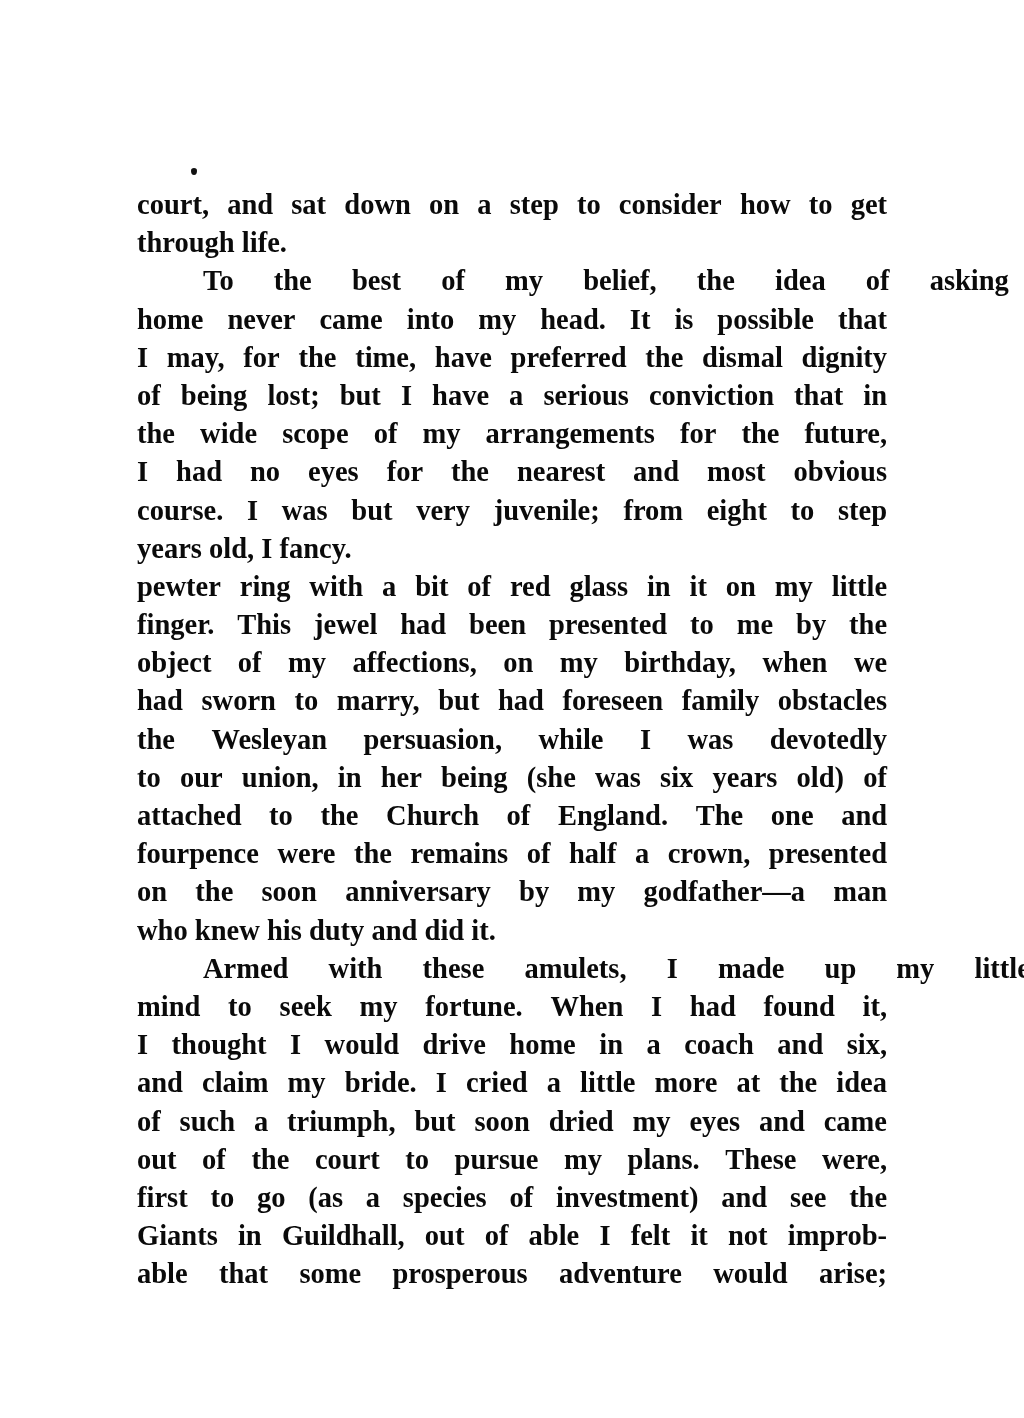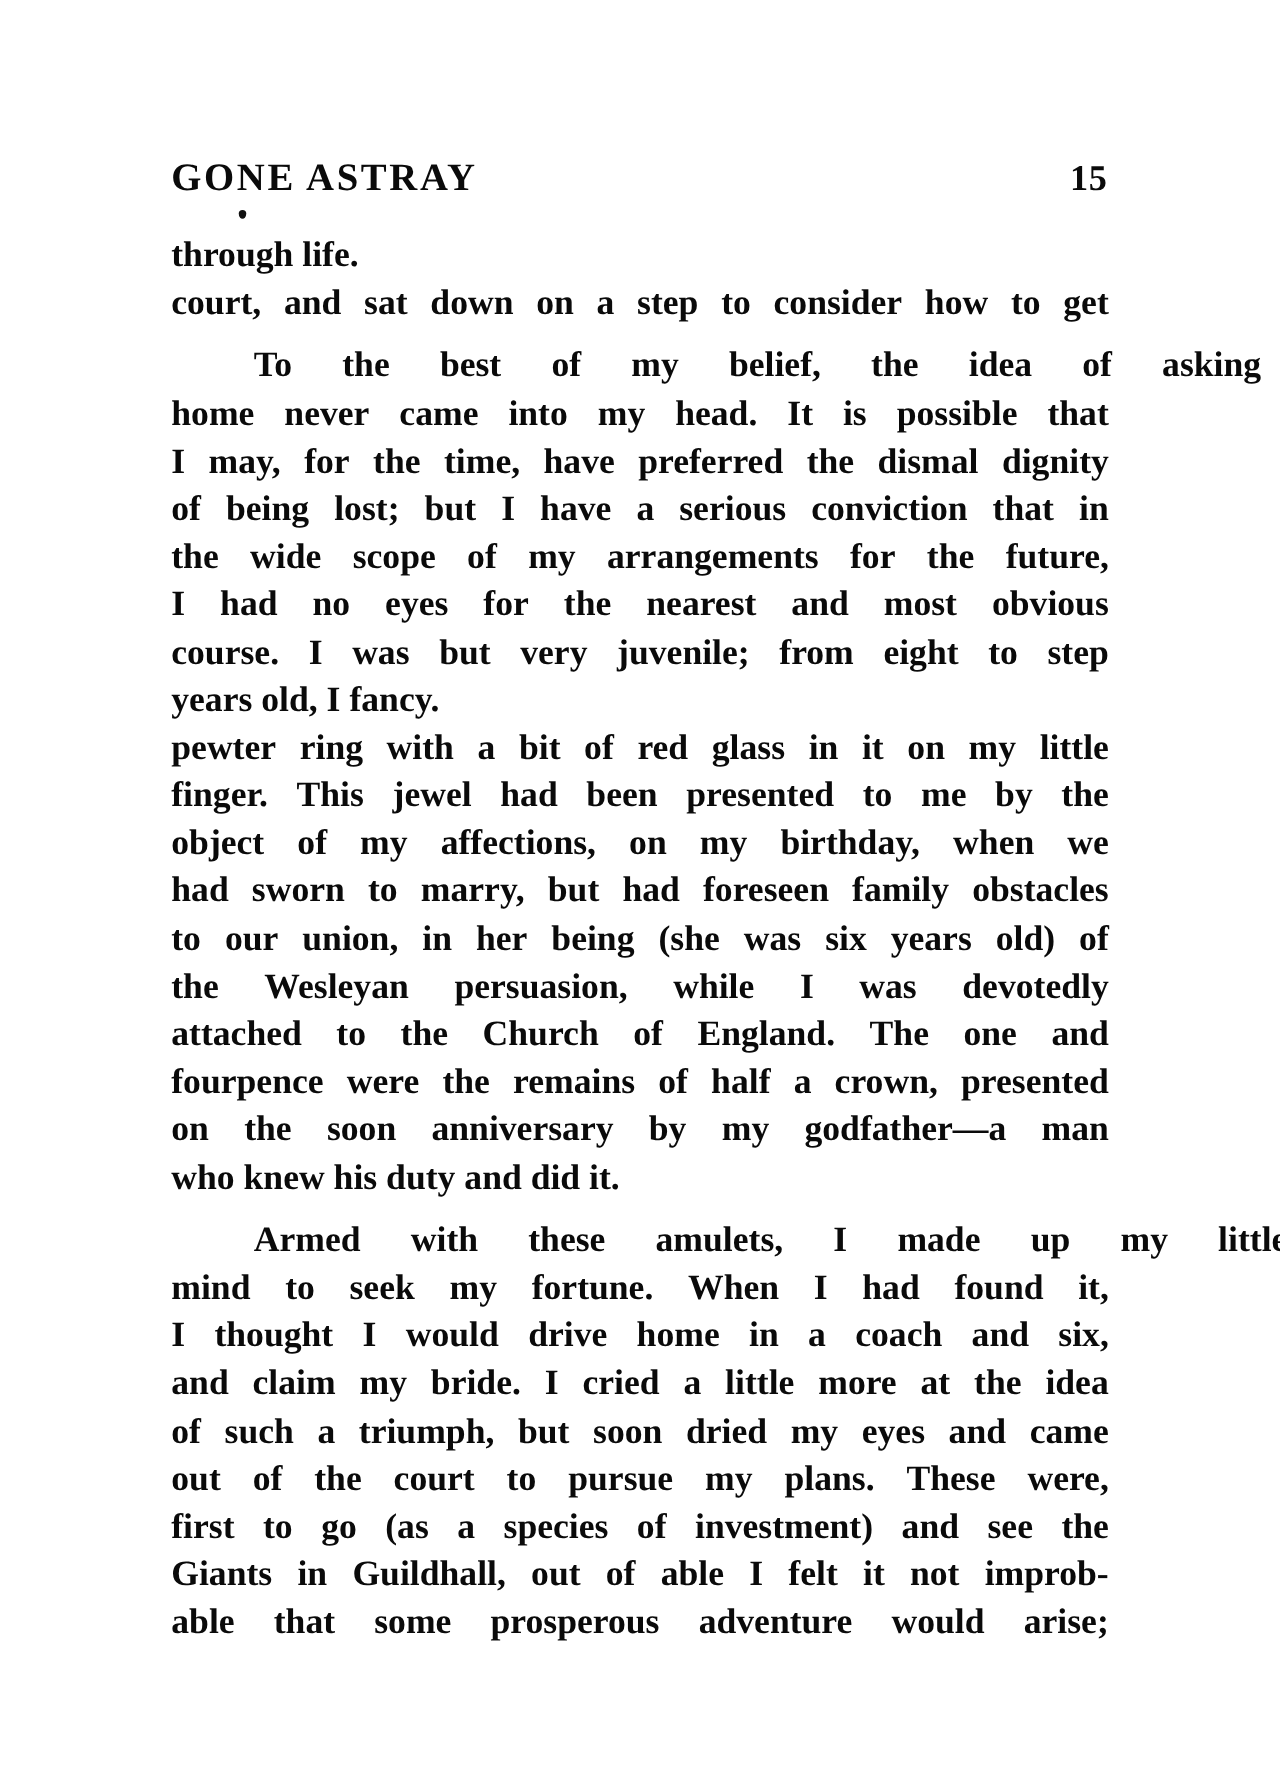--- a/index.html
+++ b/index.html
@@ -83,57 +83,52 @@
 
   
   .line.ragged {
     text-align: left;
     text-align-last: left;
   }
 
   
   .line.indent {
     text-indent: 33px;
-    margin-top: 12px;
   }
 
   
   .line > .w {
     display: inline-block;
   }
 </style>
 </head>
 <body>
 
 <div class="page">
 
-  <div class="running-head">
-    <span class="head-title">GONE ASTRAY</span>
-    <span class="head-folio">15</span>
-  </div>
 
   <div class="ink-speck"></div>
 
   <div class="textblock" id="textblock">
+      <div class="line"><span class="w">court,</span> <span class="w">and</span> <span class="w">sat</span> <span class="w">down</span> <span class="w">on</span> <span class="w">a</span> <span class="w">step</span> <span class="w">to</span> <span class="w">consider</span> <span class="w">how</span> <span class="w">to</span> <span class="w">get</span></div>
       <div class="line ragged"><span class="w">through</span> <span class="w">life.</span></div>
-      <div class="line"><span class="w">court,</span> <span class="w">and</span> <span class="w">sat</span> <span class="w">down</span> <span class="w">on</span> <span class="w">a</span> <span class="w">step</span> <span class="w">to</span> <span class="w">consider</span> <span class="w">how</span> <span class="w">to</span> <span class="w">get</span></div>
       <div class="line indent"><span class="w">To</span> <span class="w">the</span> <span class="w">best</span> <span class="w">of</span> <span class="w">my</span> <span class="w">belief,</span> <span class="w">the</span> <span class="w">idea</span> <span class="w">of</span> <span class="w">asking</span> <span class="w">my</span> </div>
       <div class="line"><span class="w">home</span> <span class="w">never</span> <span class="w">came</span> <span class="w">into</span> <span class="w">my</span> <span class="w">head.</span> <span class="w">It</span> <span class="w">is</span> <span class="w">possible</span> <span class="w">that</span></div>
       <div class="line"><span class="w">I</span> <span class="w">may,</span> <span class="w">for</span> <span class="w">the</span> <span class="w">time,</span> <span class="w">have</span> <span class="w">preferred</span> <span class="w">the</span> <span class="w">dismal</span> <span class="w">dignity</span></div>
       <div class="line"><span class="w">of</span> <span class="w">being</span> <span class="w">lost;</span> <span class="w">but</span> <span class="w">I</span> <span class="w">have</span> <span class="w">a</span> <span class="w">serious</span> <span class="w">conviction</span> <span class="w">that</span> <span class="w">in</span></div>
       <div class="line"><span class="w">the</span> <span class="w">wide</span> <span class="w">scope</span> <span class="w">of</span> <span class="w">my</span> <span class="w">arrangements</span> <span class="w">for</span> <span class="w">the</span> <span class="w">future,</span></div>
       <div class="line"><span class="w">I</span> <span class="w">had</span> <span class="w">no</span> <span class="w">eyes</span> <span class="w">for</span> <span class="w">the</span> <span class="w">nearest</span> <span class="w">and</span> <span class="w">most</span> <span class="w">obvious</span></div>
       <div class="line"><span class="w">course.</span> <span class="w">I</span> <span class="w">was</span> <span class="w">but</span> <span class="w">very</span> <span class="w">juvenile;</span> <span class="w">from</span> <span class="w">eight</span> <span class="w">to</span> <span class="w">step</span></div>
       <div class="line ragged"><span class="w">years</span> <span class="w">old,</span> <span class="w">I</span> <span class="w">fancy.</span></div>
       <div class="line"><span class="w">pewter</span> <span class="w">ring</span> <span class="w">with</span> <span class="w">a</span> <span class="w">bit</span> <span class="w">of</span> <span class="w">red</span> <span class="w">glass</span> <span class="w">in</span> <span class="w">it</span> <span class="w">on</span> <span class="w">my</span> <span class="w">little</span></div>
       <div class="line"><span class="w">finger.</span> <span class="w">This</span> <span class="w">jewel</span> <span class="w">had</span> <span class="w">been</span> <span class="w">presented</span> <span class="w">to</span> <span class="w">me</span> <span class="w">by</span> <span class="w">the</span></div>
       <div class="line"><span class="w">object</span> <span class="w">of</span> <span class="w">my</span> <span class="w">affections,</span> <span class="w">on</span> <span class="w">my</span> <span class="w">birthday,</span> <span class="w">when</span> <span class="w">we</span></div>
       <div class="line"><span class="w">had</span> <span class="w">sworn</span> <span class="w">to</span> <span class="w">marry,</span> <span class="w">but</span> <span class="w">had</span> <span class="w">foreseen</span> <span class="w">family</span> <span class="w">obstacles</span></div>
+      <div class="line"><span class="w">the</span> <span class="w">Wesleyan</span> <span class="w">persuasion,</span> <span class="w">while</span> <span class="w">I</span> <span class="w">was</span> <span class="w">devotedly</span></div>
       <div class="line"><span class="w">to</span> <span class="w">our</span> <span class="w">union,</span> <span class="w">in</span> <span class="w">her</span> <span class="w">being</span> <span class="w">(she</span> <span class="w">was</span> <span class="w">six</span> <span class="w">years</span> <span class="w">old)</span> <span class="w">of</span></div>
-      <div class="line"><span class="w">the</span> <span class="w">Wesleyan</span> <span class="w">persuasion,</span> <span class="w">while</span> <span class="w">I</span> <span class="w">was</span> <span class="w">devotedly</span></div>
       <div class="line"><span class="w">attached</span> <span class="w">to</span> <span class="w">the</span> <span class="w">Church</span> <span class="w">of</span> <span class="w">England.</span> <span class="w">The</span> <span class="w">one</span> <span class="w">and</span></div>
       <div class="line"><span class="w">fourpence</span> <span class="w">were</span> <span class="w">the</span> <span class="w">remains</span> <span class="w">of</span> <span class="w">half</span> <span class="w">a</span> <span class="w">crown,</span> <span class="w">presented</span></div>
       <div class="line"><span class="w">on</span> <span class="w">the</span> <span class="w">soon</span> <span class="w">anniversary</span> <span class="w">by</span> <span class="w">my</span> <span class="w">godfather—a</span> <span class="w">man</span></div>
       <div class="line ragged"><span class="w">who</span> <span class="w">knew</span> <span class="w">his</span> <span class="w">duty</span> <span class="w">and</span> <span class="w">did</span> <span class="w">it.</span></div>
       <div class="line indent"><span class="w">Armed</span> <span class="w">with</span> <span class="w">these</span> <span class="w">amulets,</span> <span class="w">I</span> <span class="w">made</span> <span class="w">up</span> <span class="w">my</span> <span class="w">little</span></div>
       <div class="line"><span class="w">mind</span> <span class="w">to</span> <span class="w">seek</span> <span class="w">my</span> <span class="w">fortune.</span> <span class="w">When</span> <span class="w">I</span> <span class="w">had</span> <span class="w">found</span> <span class="w">it,</span></div>
       <div class="line"><span class="w">I</span> <span class="w">thought</span> <span class="w">I</span> <span class="w">would</span> <span class="w">drive</span> <span class="w">home</span> <span class="w">in</span> <span class="w">a</span> <span class="w">coach</span> <span class="w">and</span> <span class="w">six,</span></div>
       <div class="line"><span class="w">and</span> <span class="w">claim</span> <span class="w">my</span> <span class="w">bride.</span> <span class="w">I</span> <span class="w">cried</span> <span class="w">a</span> <span class="w">little</span> <span class="w">more</span> <span class="w">at</span> <span class="w">the</span> <span class="w">idea</span></div>
       <div class="line"><span class="w">of</span> <span class="w">such</span> <span class="w">a</span> <span class="w">triumph,</span> <span class="w">but</span> <span class="w">soon</span> <span class="w">dried</span> <span class="w">my</span> <span class="w">eyes</span> <span class="w">and</span> <span class="w">came</span></div>
       <div class="line"><span class="w">out</span> <span class="w">of</span> <span class="w">the</span> <span class="w">court</span> <span class="w">to</span> <span class="w">pursue</span> <span class="w">my</span> <span class="w">plans.</span> <span class="w">These</span> <span class="w">were,</span></div>

